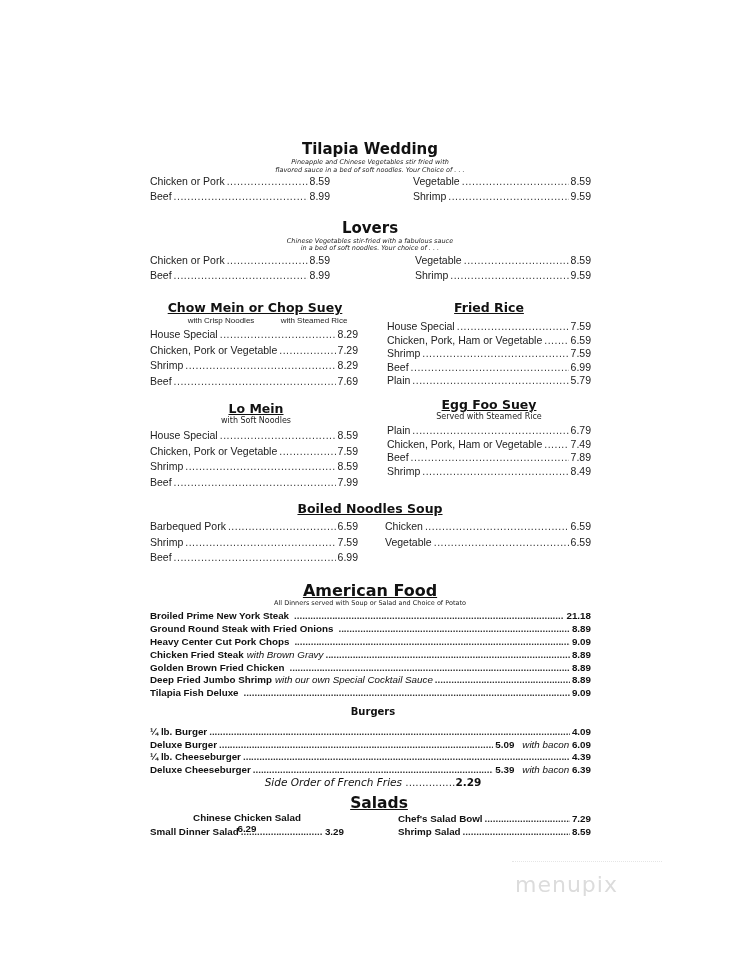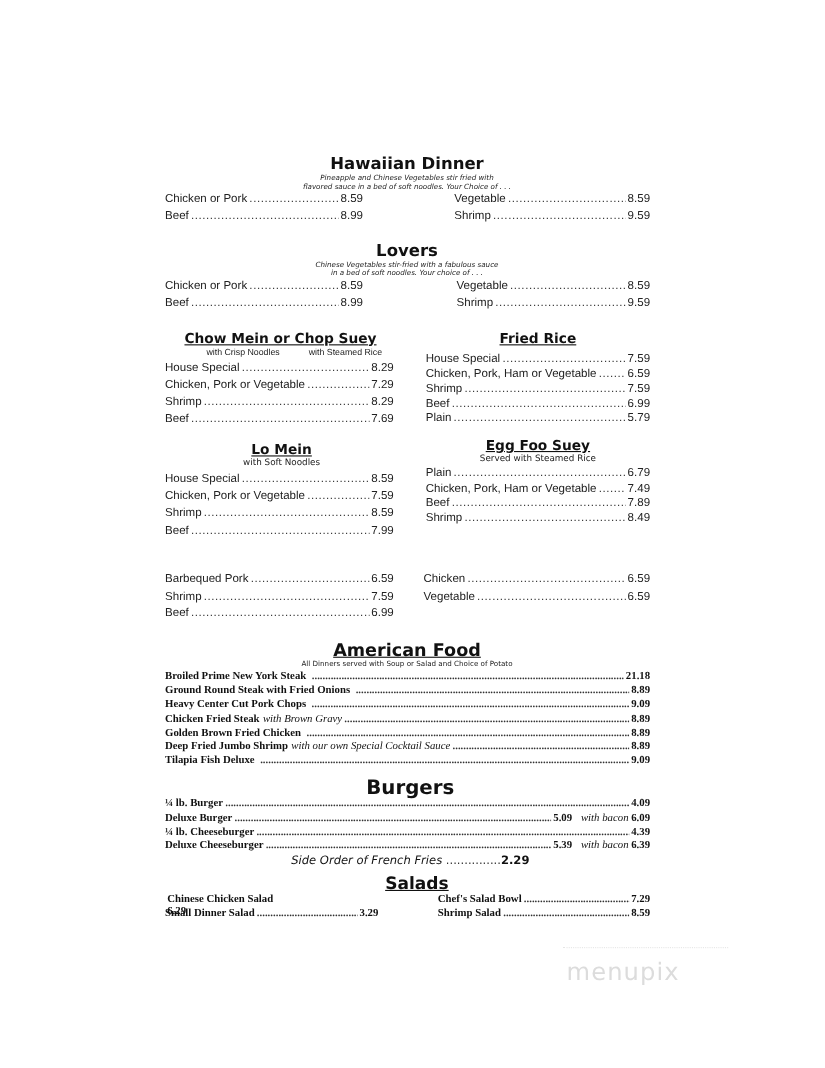--- a/index.html
+++ b/index.html
@@ -15,41 +15,41 @@
     .sec-sub { position: absolute; text-align: center; font-size: 6.5px; font-style: italic; line-height: 9px; color: #222; }
     .sec-sub.upright { font-style: normal; font-size: 8px; }
 
     .list { position: absolute; }
     .row { display: flex; align-items: baseline; white-space: nowrap; font-family: "Liberation Sans", sans-serif; font-size: 10.5px; color: #222; }
     .row .name { flex: 0 0 auto; }
     .row .dots { flex: 1 1 auto; overflow: hidden; margin: 0 2px; color: #333; letter-spacing: 0.5px; }
     .row .dots::after { content: "........................................................................................................................................................................................................................................"; }
     .row .price { flex: 0 0 auto; }
 
-    .row.bold { font-family: Liberation Serif, serif; font-weight: bold; font-size: 9.8px; color: #111; }
+    .row.bold { font-family: Liberation Sans, sans-serif; font-weight: bold; font-size: 9.8px; color: #111; align-items: center; }
     .row.bold .dots { letter-spacing: 0; }
     .row .ital { font-weight: normal; font-style: italic; margin-left: 3px; }
     .row .bacon { flex: 0 0 auto; margin-left: 8px; }
     .row .bacon .lbl { font-style: italic; font-weight: normal; }
 
     .sub-heads { position: absolute; display: flex; font-size: 8px; color: #222; font-family: "Liberation Sans", sans-serif; justify-content: center; }
 
     .fries { position: absolute; text-align: center; font-size: 10.5px; font-family: "DejaVu Sans", sans-serif; }
     .fries .lbl { font-style: italic; }
     .fries .p { font-weight: bold; }
 
     .watermark { position: absolute; left: 515px; top: 872px; font-size: 22px; color: #dcdcdc; font-family: "DejaVu Sans", sans-serif; letter-spacing: 1px; }
     .wm-line { position: absolute; left: 512px; top: 861px; width: 150px; border-top: 1px dotted #e5e5e5; }
   </style>
 </head>
 <body>
 
 <div class="page">
 
-  <div class="sec-title big" style="left:150px; top:140px; width:440px;">Hawaiian Dinner</div>
+  <div class="sec-title big" style="left:150px; top:140px; width:440px;">Tilapia Wedding</div>
   <div class="sec-sub" style="left:150px; top:158px; width:440px;">Pineapple and Chinese Vegetables stir fried with</div>
   <div class="sec-sub" style="left:150px; top:166px; width:440px;">flavored sauce in a bed of soft noodles. Your Choice of . . .</div>
   <div class="list" style="left:150px; top:175px; width:180px;">
     <div class="row" style="height:15px;">
         <span class="name">Chicken or Pork</span>
         <span class="dots"></span>
         <span class="price">8.59</span>
       </div>
     <div class="row" style="height:15px;">
         <span class="name">Beef</span>
@@ -198,20 +198,21 @@
         <span class="dots"></span>
         <span class="price">7.89</span>
       </div>
     <div class="row" style="height:13.5px;">
         <span class="name">Shrimp</span>
         <span class="dots"></span>
         <span class="price">8.49</span>
       </div>
   </div>
 
+  <div class="sec-title med" style="left:150px; top:501px; width:440px;">Boiled Noodles Soup</div>
   <div class="list" style="left:150px; top:520px; width:208px;">
     <div class="row" style="height:15.5px;text-align:center;">
         <span class="name">Barbequed Pork</span>
         <span class="dots"></span>
         <span class="price">6.59</span>
       </div>
     <div class="row" style="height:15.5px;">
         <span class="name">Shrimp</span>
         <span class="dots"></span>
         <span class="price">7.59</span>
@@ -275,21 +276,21 @@
         <span class="price">8.89</span>
       </div>
     <div class="row bold" style="height:12.9px;">
         <span class="name">Tilapia Fish Deluxe</span>
         <span class="ital"></span>
         <span class="dots"></span>
         <span class="price">9.09</span>
       </div>
   </div>
 
-  <div class="sec-title med plain" style="left:150px; top:706px; width:446px; font-size:18px;">Burgers</div>
+  <div class="sec-title med plain" style="left:150px; top:706px; width:446px; font-size:10px;">Burgers</div>
   <div class="list" style="left:150px; top:725px; width:441px;">
     <div class="row bold" style="height:12.8px;">
         <span class="name">¼ lb. Burger</span>
         <span class="dots"></span>
         <span class="price">4.09</span>
       </div>
     <div class="row bold" style="height:12.8px;">
         <span class="name">Deluxe Burger</span>
         <span class="dots"></span>
         <span class="price">5.09</span>

